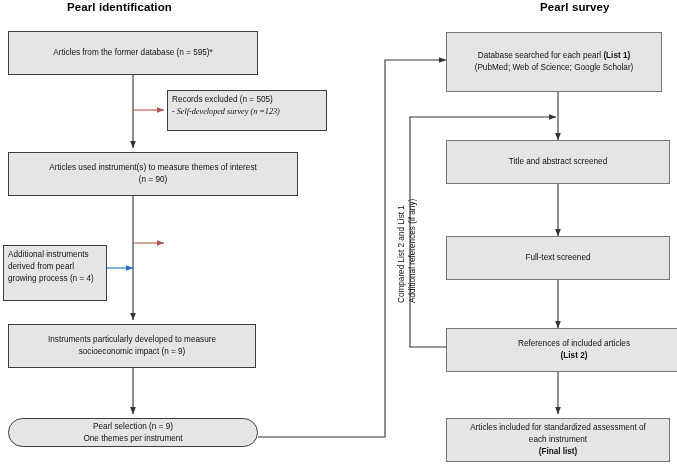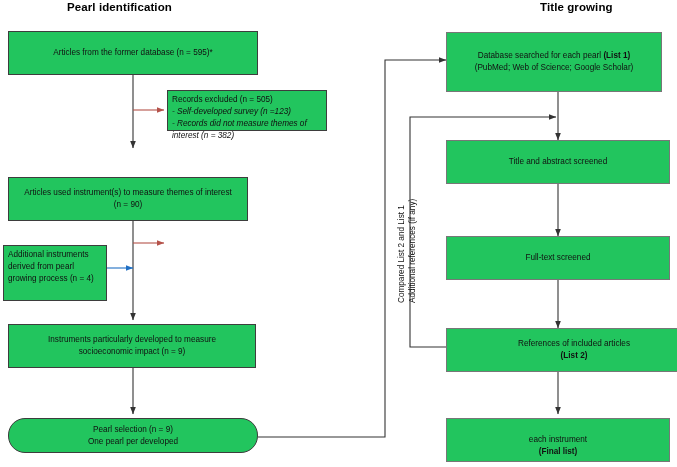--- a/index.html
+++ b/index.html
@@ -24,40 +24,40 @@
     font-size: 11.5px;
     font-weight: bold;
     color: #000000;
     white-space: nowrap;
     letter-spacing: 0.1px;
   }
   .box {
     position: absolute;
     box-sizing: border-box;
     border: 1px solid #777777;
-    background: #22c55e;
+    background: #e5e5e5;
     display: flex;
     align-items: center;
     justify-content: center;
     text-align: center;
     font-size: 8.2px;
     line-height: 1.45;
     color: #111111;
     padding: 2px 5px;
   }
   .box.dark { border-color: #3d3d3d; }
   .box.left-align {
     justify-content: flex-start;
     text-align: left;
     padding: 3px 4px;
     align-items: flex-start;
   }
   .box .inner { width: 100%; }
   .box b { font-weight: bold; }
-  .box i { font-style: italic; }
+  .box i { font-style: italic; font-family: Liberation Serif, serif; }
   .vtext {
     position: absolute;
     font-size: 8.2px;
     color: #111111;
     white-space: nowrap;
     transform-origin: 0 0;
     line-height: 1.35;
   }
   svg.wires {
     position: absolute;
@@ -68,21 +68,21 @@
     overflow: visible;
     pointer-events: none;
   }
 </style>
 </head>
 <body>
 
 <div id="canvas">
 
   <div class="title" style="left:67px; top:1px;">Pearl identification</div>
-  <div class="title" style="left:540px; top:1px;">Title growing</div>
+  <div class="title" style="left:540px; top:1px;">Pearl survey</div>
 
   <svg class="wires" viewBox="0 0 677 467">
     <defs>
       <marker id="ah-dark" markerWidth="9" markerHeight="9" refX="7.4" refY="3" orient="auto" markerUnits="userSpaceOnUse">
         <path d="M0,0 L7.6,3 L0,6 z" fill="#333333"></path>
       </marker>
       <marker id="ah-red" markerWidth="9" markerHeight="9" refX="7.4" refY="3" orient="auto" markerUnits="userSpaceOnUse">
         <path d="M0,0 L7.6,3 L0,6 z" fill="#b5524a"></path>
       </marker>
       <marker id="ah-blue" markerWidth="9" markerHeight="9" refX="7.4" refY="3" orient="auto" markerUnits="userSpaceOnUse">
@@ -111,47 +111,46 @@
   </svg>
 
   <div class="box dark" style="left:8px; top:31px; width:250px; height:44px;">
     <span class="inner">Articles from the former database (n = 595)*</span>
   </div>
 
   <div class="box dark left-align" style="left:167px; top:90px; width:160px; height:41px;">
     <span class="inner">
       <span>Records excluded (n = 505)</span><br>
       <i>- Self-developed survey (n =123)</i><br>
-      <i>- Records did not measure themes of interest (n = 382)</i>
     </span>
   </div>
 
-  <div class="box dark" style="left:8px; top:152px; width:240px; height:44px;margin-top:25px;">
+  <div class="box dark" style="left:8px; top:152px; width:290px; height:44px;">
     <span class="inner">
       <span>Articles used instrument(s) to measure themes of interest</span><br>
       <span>(n = 90)</span>
     </span>
   </div>
 
 
   <div class="box dark left-align" style="left:3px; top:245px; width:104px; height:56px;">
     <span class="inner">Additional instruments derived from pearl growing process (n = 4)</span>
   </div>
 
   <div class="box dark" style="left:8px; top:324px; width:248px; height:44px;">
     <span class="inner">
       <span>Instruments particularly developed to measure</span><br>
       <span>socioeconomic impact (n = 9)</span>
     </span>
   </div>
 
-  <div class="box dark" style="left:8px; top:418px; width:250px; height:35px;border-radius:17px;">
+  <div class="box dark" style="left:8px; top:418px; width:250px; height:29px;border-radius:17px;">
     <span class="inner">
       <span>Pearl selection (n = 9)</span><br>
-      <span>One pearl per developed</span>
+      <span>One themes per instrument</span>
     </span>
   </div>
 
   <div class="vtext" style="left:396px; top:303px; transform: rotate(-90deg);">
     <span>Compared List 2 and List 1</span><br>
     <span>Additional references (if any)</span>
   </div>
 
   <div class="box" style="left:446px; top:32px; width:216px; height:60px;">
     <span class="inner">
@@ -170,19 +169,19 @@
 
   <div class="box" style="left:446px; top:328px; width:256px; height:44px;">
     <span class="inner">
       <span>References of included articles</span><br>
       <b>(List 2)</b>
     </span>
   </div>
 
   <div class="box" style="left:446px; top:418px; width:224px; height:44px;">
     <span class="inner">
-      <br>
+      <span>Articles included for standardized assessment of</span><br>
       <span>each instrument</span><br>
       <b>(Final list)</b>
     </span>
   </div>
 
 </div>
 
 </body></html>

